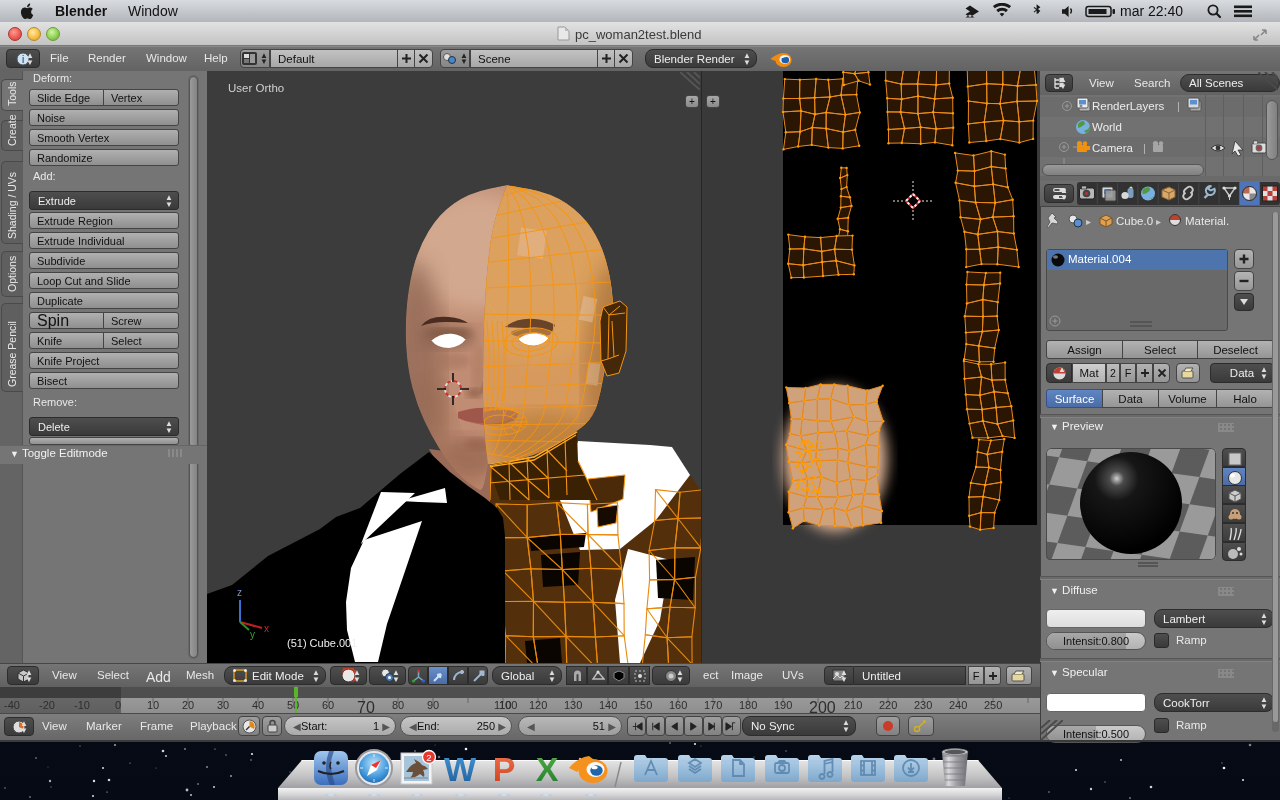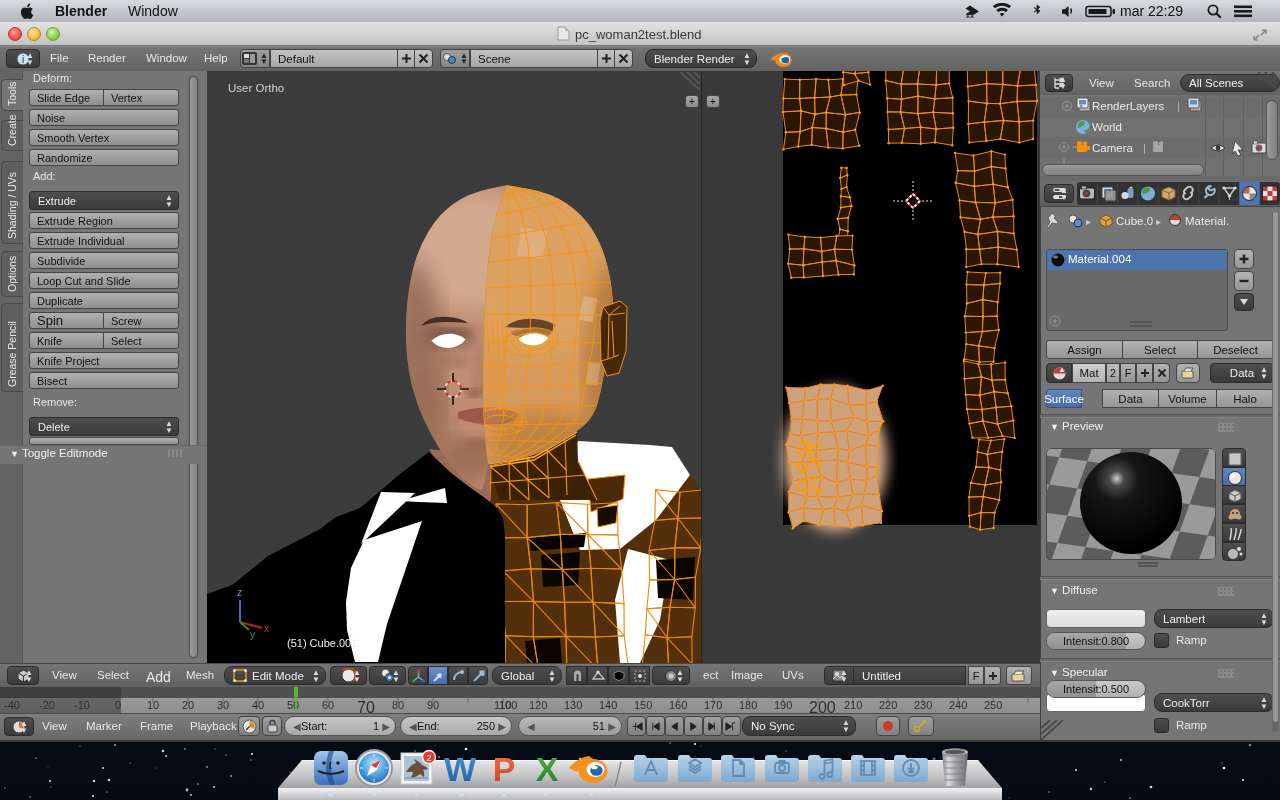--- a/index.html
+++ b/index.html
@@ -109,21 +109,21 @@
 <path d="M3.5 5.5L8 2.6l4.5 2.9L8 8.4zM3.5 11.3L8 8.4l4.5 2.9L8 14.2zM8 8.4l4.5-2.9 4.5 2.9-4.5 2.9zM12.5 14.5L8 11.6l-4.5 2.9"></path>
 <path d="M40 13.5l2.4-2.8c-1.4-1.1-3.2-1.1-4.8 0zM36.2 9.2c2.3-1.9 5.4-1.9 7.7 0l2-2.3c-3.3-2.8-8.3-2.8-11.6 0zM32.8 5.3c4.2-3.5 10.2-3.5 14.4 0l1.9-2.2c-5.3-4.4-12.9-4.4-18.2 0z"></path>
 <path d="M74.6 1.2l3.8 3-2.4 1.9 2.4 1.9-3.8 3V7.6L72.4 9.4l-0.8-0.7 2.6-2-2.6-2 0.8-0.7 2.2 1.8zm1 2l1.4 1.1-1.4 1.1zm0 5.5l1.4 1.1-1.4 1.1z"></path>
 <path d="M100 6.2h2.8l3.8-3.2v11l-3.8-3.2H100z"></path>
         <path d="M108.5 5.5q2 2.5 0 5" stroke="#1a1a1a" stroke-width="1.3" fill="none"></path>
 <rect x="124" y="3.5" width="25" height="10" rx="2.5" fill="none" stroke="#1a1a1a" stroke-width="1.5"></rect>
 <rect x="126.5" y="6" width="18" height="5" fill="#1a1a1a"></rect>
 <rect x="150.5" y="6" width="2.5" height="5" rx="1" fill="#1a1a1a"></rect>
 </g>
     </svg>
-<div style="position:absolute;left:1120px;top:3px;font-size:14px;color:#111;white-space:nowrap;">mar 22:29</div>
+<div style="position:absolute;left:1120px;top:3px;font-size:14px;color:#111;white-space:nowrap;">mar 22:40</div>
 <svg style="position:absolute;left:1206px;top:4px;" width="70" height="15" viewBox="0 0 70 15">
 <circle cx="7" cy="6" r="4.6" fill="none" stroke="#1a1a1a" stroke-width="1.8"></circle>
       <line x1="10.5" y1="9.5" x2="14" y2="13" stroke="#1a1a1a" stroke-width="2.2" stroke-linecap="round"></line>
 <g fill="#1a1a1a">
         <rect x="28" y="1.5" width="18" height="2.6"></rect>
         <rect x="28" y="6" width="18" height="2.6"></rect>
         <rect x="28" y="10.5" width="18" height="2.6"></rect>
       </g>
     </svg>
 <div style="position:absolute;left:0px;top:22px;width:1280px;height:23px;background:linear-gradient(#e2e2e2,#c3c3c3);border-bottom:1px solid #7d7d7d;"></div>
@@ -220,21 +220,21 @@
 <div style="position:absolute;left:29px;top:109px;width:150px;height:17px;background:linear-gradient(#b0b0b0,#8f8f8f);border:1px solid #444;border-radius:3px;box-sizing:border-box;display:flex;align-items:center;justify-content:flex-start;padding-left:7px;font-size:11px;color:#111;">Noise</div>
 <div style="position:absolute;left:29px;top:129px;width:150px;height:17px;background:linear-gradient(#b0b0b0,#8f8f8f);border:1px solid #444;border-radius:3px;box-sizing:border-box;display:flex;align-items:center;justify-content:flex-start;padding-left:7px;font-size:11px;color:#111;">Smooth Vertex</div>
 <div style="position:absolute;left:29px;top:149px;width:150px;height:17px;background:linear-gradient(#b0b0b0,#8f8f8f);border:1px solid #444;border-radius:3px;box-sizing:border-box;display:flex;align-items:center;justify-content:flex-start;padding-left:7px;font-size:11px;color:#111;">Randomize</div>
 <div style="position:absolute;left:33px;top:170px;font-size:11px;color:#e8e8e8;white-space:nowrap;">Add:</div>
 <div style="position:absolute;left:29px;top:191px;width:150px;height:19px;background:linear-gradient(#4e4e4e,#3a3a3a);border:1px solid #2c2c2c;border-radius:3px;box-sizing:border-box;display:flex;align-items:center;justify-content:flex-start;padding-left:8px;font-size:11px;color:#eee;">Extrude<span style="position:absolute;right:5px;top:50%;transform:translateY(-50%);font-size:8px;color:#ddd;line-height:7px;">▲<br>▼</span></div>
 <div style="position:absolute;left:29px;top:212px;width:150px;height:17px;background:linear-gradient(#b0b0b0,#8f8f8f);border:1px solid #444;border-radius:3px;box-sizing:border-box;display:flex;align-items:center;justify-content:flex-start;padding-left:7px;font-size:11px;color:#111;">Extrude Region</div>
 <div style="position:absolute;left:29px;top:232px;width:150px;height:17px;background:linear-gradient(#b0b0b0,#8f8f8f);border:1px solid #444;border-radius:3px;box-sizing:border-box;display:flex;align-items:center;justify-content:flex-start;padding-left:7px;font-size:11px;color:#111;">Extrude Individual</div>
 <div style="position:absolute;left:29px;top:252px;width:150px;height:17px;background:linear-gradient(#b0b0b0,#8f8f8f);border:1px solid #444;border-radius:3px;box-sizing:border-box;display:flex;align-items:center;justify-content:flex-start;padding-left:7px;font-size:11px;color:#111;">Subdivide</div>
 <div style="position:absolute;left:29px;top:272px;width:150px;height:17px;background:linear-gradient(#b0b0b0,#8f8f8f);border:1px solid #444;border-radius:3px;box-sizing:border-box;display:flex;align-items:center;justify-content:flex-start;padding-left:7px;font-size:11px;color:#111;">Loop Cut and Slide</div>
 <div style="position:absolute;left:29px;top:292px;width:150px;height:17px;background:linear-gradient(#b0b0b0,#8f8f8f);border:1px solid #444;border-radius:3px;box-sizing:border-box;display:flex;align-items:center;justify-content:flex-start;padding-left:7px;font-size:11px;color:#111;">Duplicate</div>
-<div style="position:absolute;left:29px;top:312px;width:75px;height:17px;background:linear-gradient(#b0b0b0,#8f8f8f);border:1px solid #444;border-radius:3px 0 0 3px;box-sizing:border-box;display:flex;align-items:center;justify-content:flex-start;padding-left:7px;font-size:13px;color:#111;">Spin</div>
+<div style="position:absolute;left:29px;top:312px;width:75px;height:17px;background:linear-gradient(#b0b0b0,#8f8f8f);border:1px solid #444;border-radius:3px 0 0 3px;box-sizing:border-box;display:flex;align-items:center;justify-content:flex-start;padding-left:7px;font-size:16px;color:#111;">Spin</div>
 <div style="position:absolute;left:103px;top:312px;width:76px;height:17px;background:linear-gradient(#b0b0b0,#8f8f8f);border:1px solid #444;border-radius:0 3px 3px 0;box-sizing:border-box;display:flex;align-items:center;justify-content:flex-start;padding-left:7px;font-size:11px;color:#111;">Screw</div>
 <div style="position:absolute;left:29px;top:332px;width:75px;height:17px;background:linear-gradient(#b0b0b0,#8f8f8f);border:1px solid #444;border-radius:3px 0 0 3px;box-sizing:border-box;display:flex;align-items:center;justify-content:flex-start;padding-left:7px;font-size:11px;color:#111;">Knife</div>
 <div style="position:absolute;left:103px;top:332px;width:76px;height:17px;background:linear-gradient(#b0b0b0,#8f8f8f);border:1px solid #444;border-radius:0 3px 3px 0;box-sizing:border-box;display:flex;align-items:center;justify-content:flex-start;padding-left:7px;font-size:11px;color:#111;">Select</div>
 <div style="position:absolute;left:29px;top:352px;width:150px;height:17px;background:linear-gradient(#b0b0b0,#8f8f8f);border:1px solid #444;border-radius:3px;box-sizing:border-box;display:flex;align-items:center;justify-content:flex-start;padding-left:7px;font-size:11px;color:#111;">Knife Project</div>
 <div style="position:absolute;left:29px;top:372px;width:150px;height:17px;background:linear-gradient(#b0b0b0,#8f8f8f);border:1px solid #444;border-radius:3px;box-sizing:border-box;display:flex;align-items:center;justify-content:flex-start;padding-left:7px;font-size:11px;color:#111;">Bisect</div>
 <div style="position:absolute;left:33px;top:396px;font-size:11px;color:#e8e8e8;white-space:nowrap;">Remove:</div>
 <div style="position:absolute;left:29px;top:417px;width:150px;height:19px;background:linear-gradient(#4e4e4e,#3a3a3a);border:1px solid #2c2c2c;border-radius:3px;box-sizing:border-box;display:flex;align-items:center;justify-content:flex-start;padding-left:8px;font-size:11px;color:#eee;">Delete<span style="position:absolute;right:5px;top:50%;transform:translateY(-50%);font-size:8px;color:#ddd;line-height:7px;">▲<br>▼</span></div>
 <div style="position:absolute;left:29px;top:437px;width:150px;height:8px;background:linear-gradient(#b0b0b0,#8f8f8f);border:1px solid #444;border-radius:3px;box-sizing:border-box;display:flex;align-items:center;justify-content:center;font-size:11px;color:#111;"></div>
 <div style="position:absolute;left:0px;top:445px;width:207px;height:18px;background:#757575;border-top:1px solid #666;"></div>
 <div style="position:absolute;left:10px;top:447px;font-size:11.5px;color:#f0f0f0;white-space:nowrap;"><span style="font-size:9px;">▼</span> Toggle Editmode</div>
@@ -1338,21 +1338,21 @@
         <path d="M1.5,1.5l7,7M8.5,1.5l-7,7" stroke="#222" stroke-width="1.8"></path>
       </svg>
     </div>
 <div style="position:absolute;left:1176px;top:363px;width:24px;height:20px;background:linear-gradient(#b2b2b2,#959595);border:1px solid #444;border-radius:4px;box-sizing:border-box;display:flex;align-items:center;justify-content:center;font-size:11px;color:#111;">
       <svg width="15" height="14" viewBox="0 0 15 14">
         <rect x="1" y="5" width="11" height="7" rx="1" fill="#e8d8a0" stroke="#555"></rect>
         <path d="M3,5 l2,-3 h7 l-2,3" fill="#f0e8c0" stroke="#555"></path>
       </svg>
     </div>
 <div style="position:absolute;left:1210px;top:363px;width:64px;height:20px;background:linear-gradient(#4e4e4e,#3a3a3a);border:1px solid #2c2c2c;border-radius:4px;box-sizing:border-box;display:flex;align-items:center;justify-content:center;font-size:11.5px;color:#eee;">Data<span style="position:absolute;right:5px;top:50%;transform:translateY(-50%);font-size:8px;color:#ddd;line-height:7px;">▲<br>▼</span></div>
-<div style="position:absolute;left:1046px;top:389px;width:36px;height:19px;background:linear-gradient(#5f86c2,#4a6ca8);border:1px solid #35508a;border-radius:3px 0 0 3px;box-sizing:border-box;display:flex;align-items:center;justify-content:center;font-size:11.5px;color:#fff;">Surface</div>
+<div style="position:absolute;left:1046px;top:389px;width:57px;height:19px;background:linear-gradient(#5f86c2,#4a6ca8);border:1px solid #35508a;border-radius:3px 0 0 3px;box-sizing:border-box;display:flex;align-items:center;justify-content:center;font-size:11.5px;color:#fff;">Surface</div>
 <div style="position:absolute;left:1102px;top:389px;width:57px;height:19px;background:linear-gradient(#b2b2b2,#959595);border:1px solid #444;border-radius:0;box-sizing:border-box;display:flex;align-items:center;justify-content:center;font-size:11.5px;color:#111;">Data</div>
 <div style="position:absolute;left:1158px;top:389px;width:59px;height:19px;background:linear-gradient(#b2b2b2,#959595);border:1px solid #444;border-radius:0;box-sizing:border-box;display:flex;align-items:center;justify-content:center;font-size:11.5px;color:#111;">Volume</div>
 <div style="position:absolute;left:1216px;top:389px;width:58px;height:19px;background:linear-gradient(#b2b2b2,#959595);border:1px solid #444;border-radius:0 3px 3px 0;box-sizing:border-box;display:flex;align-items:center;justify-content:center;font-size:11.5px;color:#111;">Halo</div>
 <div style="position:absolute;left:1040px;top:414px;width:240px;height:2px;background:#6a6a6a;border-top:1px solid #565656;border-bottom:1px solid #828282;"></div>
 <div style="position:absolute;left:1050px;top:420px;font-size:11.5px;color:#f0f0f0;white-space:nowrap;"><span style="font-size:9px;">▼</span> Preview</div>
 <div style="position:absolute;left:1218px;top:423px;width:16px;height:9px;background:repeating-linear-gradient(90deg,#8f8f8f 0 2px,transparent 2px 4px),repeating-linear-gradient(0deg,#8f8f8f 0 2px,transparent 2px 4px);opacity:0.8;"></div>
 <svg style="position:absolute;left:1046px;top:448px;" width="170" height="112" viewBox="0 0 170 112">
 <defs>
 <radialGradient id="sph" cx="36%" cy="26%" r="72%">
           <stop offset="0%" stop-color="#cfcfcf"></stop>
@@ -1445,21 +1445,21 @@
       <div style="position:absolute;left:0;top:0;width:81%;height:100%;background:linear-gradient(#a8a8a8,#909090);"></div>
       <div style="position:absolute;left:0;top:0;width:100%;height:100%;display:flex;align-items:center;justify-content:center;font-size:11px;color:#111;">Intensit:0.800</div>
     </div>
 <div style="position:absolute;left:1154px;top:633px;width:15px;height:15px;background:linear-gradient(#4e4e4e,#3a3a3a);border:1px solid #2a2a2a;border-radius:3px;box-sizing:border-box;"></div>
 <div style="position:absolute;left:1176px;top:634px;font-size:11.5px;color:#e8e8e8;white-space:nowrap;">Ramp</div>
 <div style="position:absolute;left:1040px;top:658px;width:240px;height:2px;background:#6a6a6a;border-top:1px solid #565656;border-bottom:1px solid #828282;"></div>
 <div style="position:absolute;left:1050px;top:666px;font-size:11.5px;color:#f0f0f0;white-space:nowrap;"><span style="font-size:9px;">▼</span> Specular</div>
 <div style="position:absolute;left:1218px;top:669px;width:16px;height:9px;background:repeating-linear-gradient(90deg,#8f8f8f 0 2px,transparent 2px 4px),repeating-linear-gradient(0deg,#8f8f8f 0 2px,transparent 2px 4px);opacity:0.8;"></div>
 <div style="position:absolute;left:1046px;top:693px;width:100px;height:19px;background:#fff;border:1px solid #666;border-radius:4px;box-sizing:border-box;display:flex;align-items:center;justify-content:center;font-size:11px;color:#111;"></div>
 <div style="position:absolute;left:1154px;top:693px;width:120px;height:19px;background:linear-gradient(#4e4e4e,#3a3a3a);border:1px solid #2c2c2c;border-radius:8px;box-sizing:border-box;display:flex;align-items:center;justify-content:flex-start;padding-left:8px;font-size:11.5px;color:#eee;">CookTorr<span style="position:absolute;right:5px;top:50%;transform:translateY(-50%);font-size:8px;color:#ddd;line-height:7px;">▲<br>▼</span></div>
-<div style="position:absolute;left:1046px;top:680px;width:100px;height:18px;background:linear-gradient(#cacaca,#b2b2b2);border:1px solid #555;border-radius:9px;box-sizing:border-box;overflow:hidden;">
+<div style="position:absolute;left:1046px;top:725px;width:100px;height:18px;background:linear-gradient(#cacaca,#b2b2b2);border:1px solid #555;border-radius:9px;box-sizing:border-box;overflow:hidden;">
       <div style="position:absolute;left:0;top:0;width:50%;height:100%;background:linear-gradient(#a8a8a8,#909090);"></div>
       <div style="position:absolute;left:0;top:0;width:100%;height:100%;display:flex;align-items:center;justify-content:center;font-size:11px;color:#111;">Intensit:0.500</div>
     </div>
 <div style="position:absolute;left:1154px;top:718px;width:15px;height:15px;background:linear-gradient(#4e4e4e,#3a3a3a);border:1px solid #2a2a2a;border-radius:3px;box-sizing:border-box;"></div>
 <div style="position:absolute;left:1176px;top:719px;font-size:11.5px;color:#e8e8e8;white-space:nowrap;">Ramp</div>
 <div style="position:absolute;left:1272px;top:212px;width:7px;height:520px;background:#686868;border-radius:4px;"></div>
 <div style="position:absolute;left:1273px;top:212px;width:5px;height:510px;background:#999;border-radius:4px;"></div>
 <div style="position:absolute;left:0px;top:663px;width:1040px;height:24px;background:linear-gradient(#757575,#606060);border-top:1px solid #464646;border-bottom:1px solid #3e3e3e;"></div>
 <div style="position:absolute;left:7px;top:666px;width:32px;height:19px;background:linear-gradient(#4e4e4e,#3a3a3a);border:1px solid #2c2c2c;border-radius:4px;box-sizing:border-box;display:flex;align-items:center;justify-content:center;font-size:11px;color:#eee;">
       <svg width="15" height="14" viewBox="0 0 15 14">

